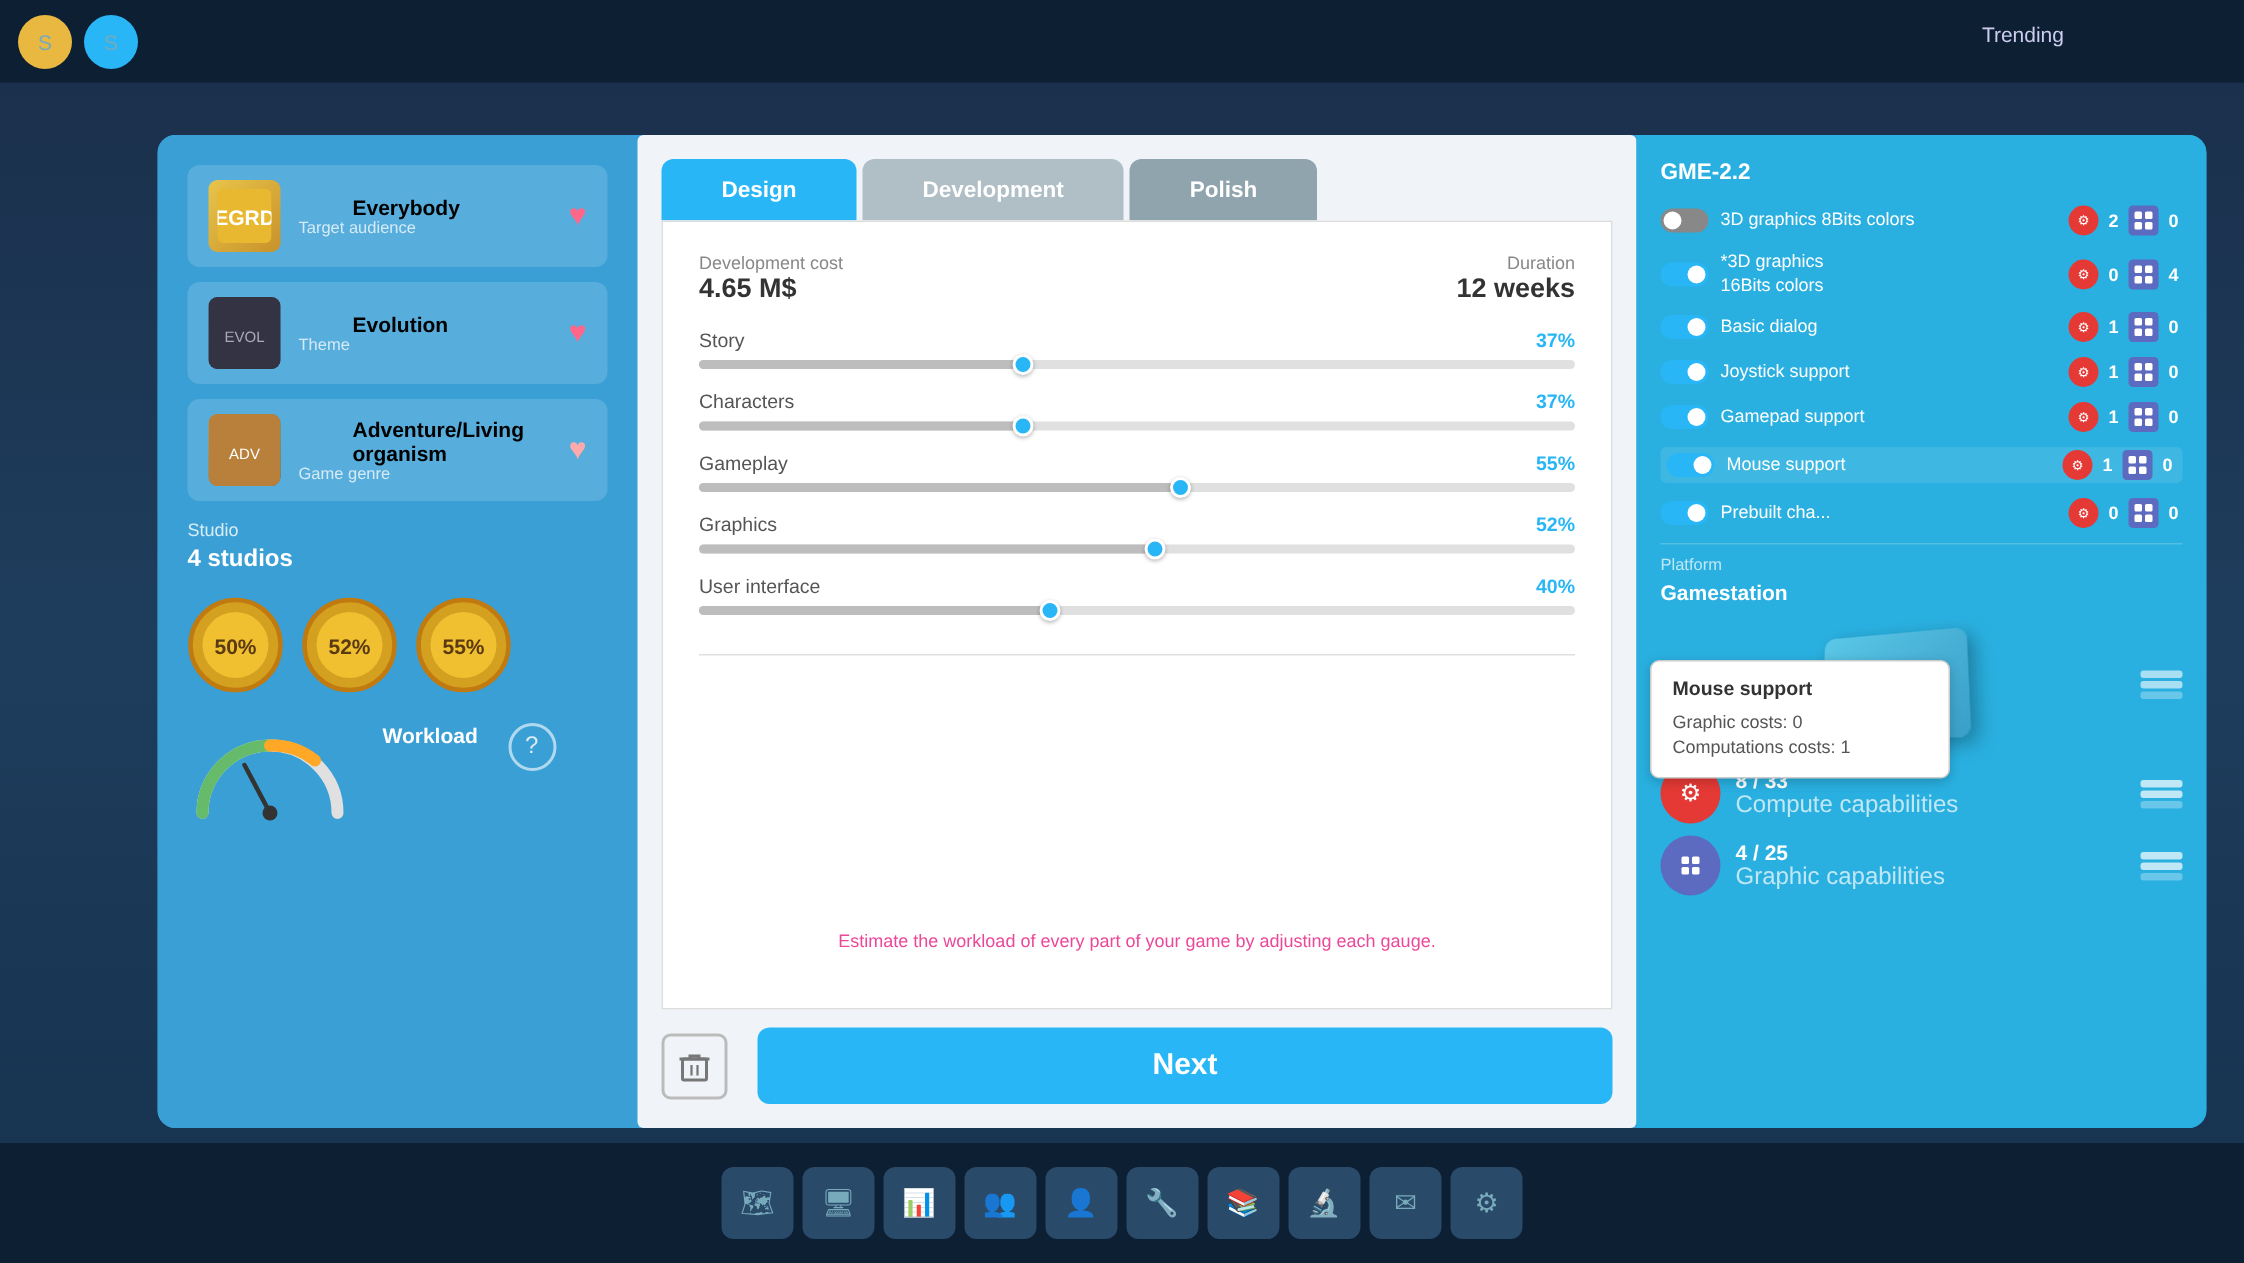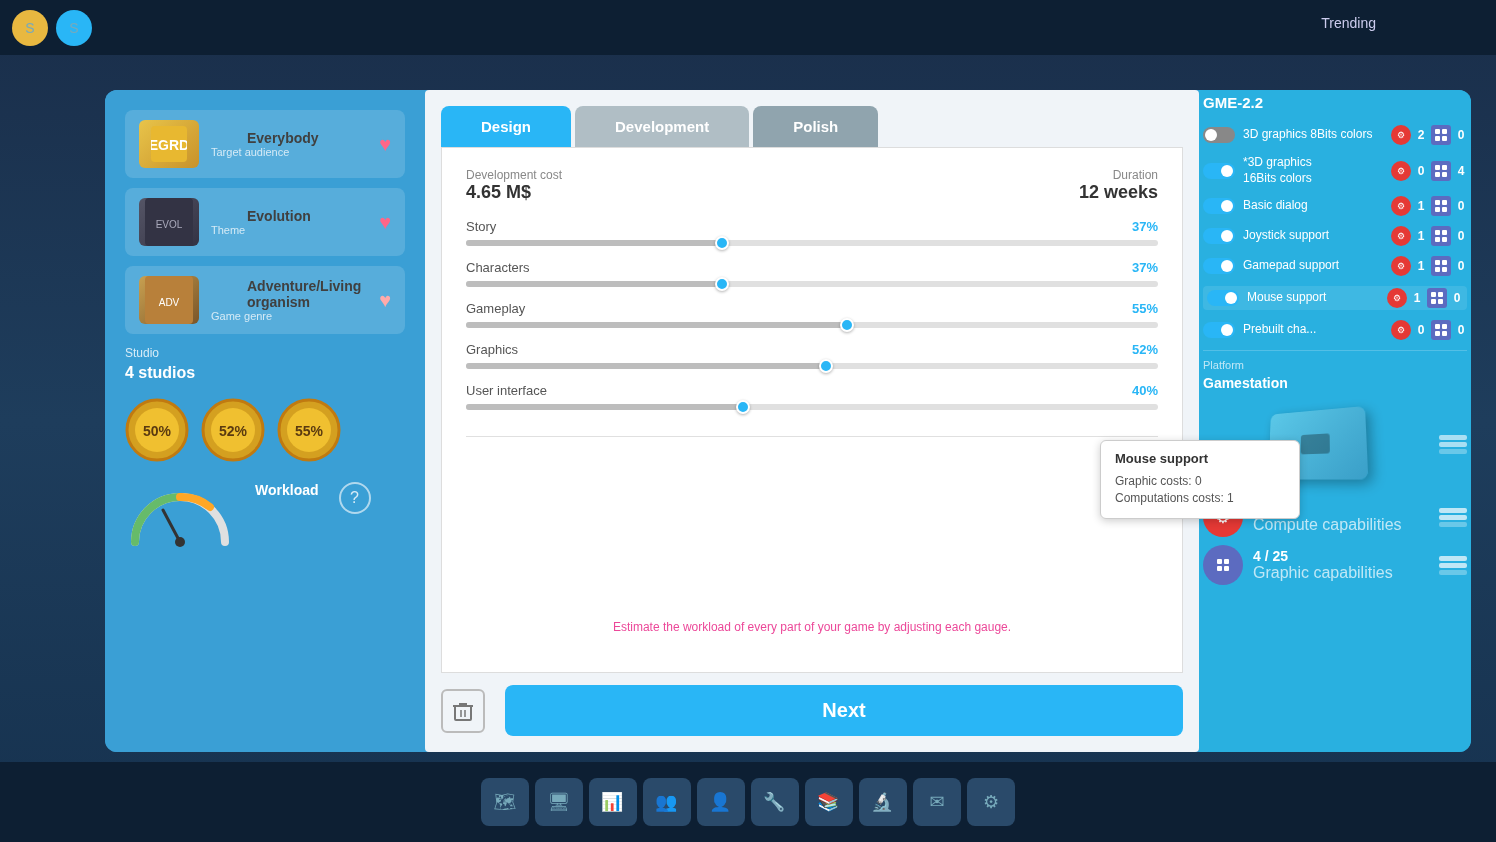--- a/index.html
+++ b/index.html
@@ -100,21 +100,21 @@
       background: rgba(255,255,255,0.15);
       border-radius: 8px;
       padding: 10px 14px;
       margin-bottom: 10px;
       display: flex;
       align-items: center;
       gap: 12px;
     }
 
     .info-card-icon {
-      width: 60px;
+      width: 48px;
       height: 48px;
       border-radius: 6px;
       flex-shrink: 0;
       display: flex;
       align-items: center;
       justify-content: center;
       overflow: hidden;
     }
 
     .icon-everybody {
@@ -131,21 +131,21 @@
 
     .icon-adventure {
       background: linear-gradient(135deg, #c8a050, #7a5528);
     }
 
     .info-card-text {
       flex: 1;
     }
 
     .info-card-name {
-      color: #404040;
+      color: #000000;
       font-size: 14px;
       font-weight: bold;
       padding-left: 36px;
     }
 
     .info-card-sub {
       color: rgba(255,255,255,0.75);
       font-size: 11px;
     }
 
@@ -386,23 +386,23 @@
       color: #fff;
       border: none;
       border-radius: 8px;
       font-size: 20px;
       font-weight: bold;
       cursor: pointer;
     }
 
     
     .right-panel {
-      width: 272px;
+      width: 380px;
       background: #29b0e0;
-      padding: 4px;
+      padding: 16px;
       flex-shrink: 0;
       overflow-y: auto;
     }
 
     .gme-title {
       color: #fff;
       font-size: 15px;
       font-weight: bold;
       margin-bottom: 14px;
     }

